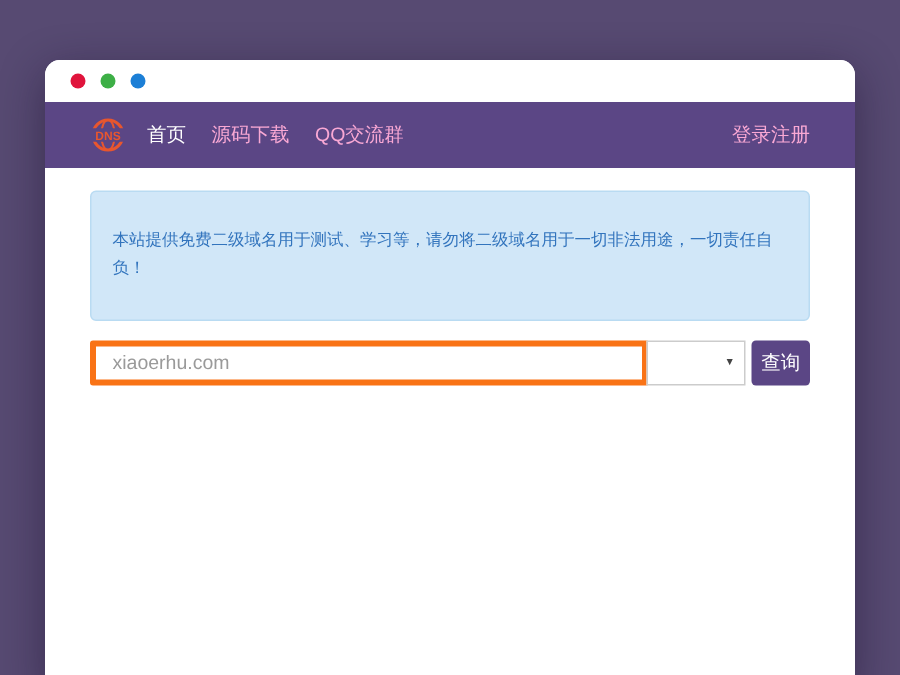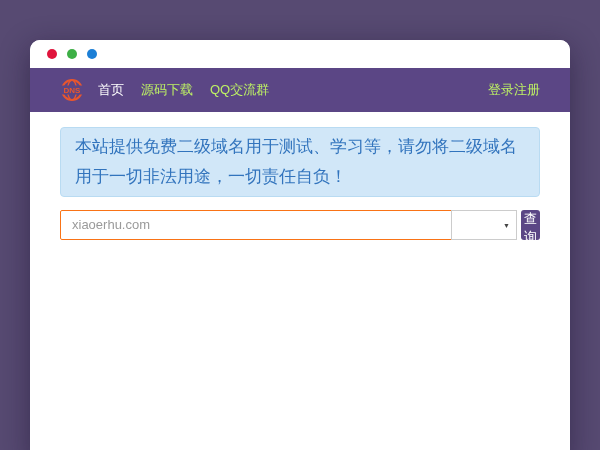--- a/index.html
+++ b/index.html
@@ -47,53 +47,53 @@
   .brand {
     display: flex;
     margin-right: 14px;
     cursor: pointer;
   }
   .nav-left {
     display: flex;
     align-items: flex-end;
   }
   .nav-item {
-    color: #bef264;
+    color: #f9a8d4;
     margin-right: 17px;
     cursor: pointer;
     text-decoration: none;
     white-space: nowrap;
   }
   .nav-item.active { color: #ffffff; }
   .nav-spacer { flex: 1; }
   .nav-right { display: flex; align-items: center; }
   .nav-right .nav-item { margin-right: 0; }
   
   .content {
     background: #ffffff;
     padding: 15px 30px;
   }
   .alert {
     background: #d1e7f8;
     border: 1px solid #b9dbf2;
     border-radius: 4px;
     color: #3274bd;
-    font-size: 17px;
+    font-size: 11px;
     line-height: 1.75;
-    padding: 4px 14px;
+    padding: 23px 14px;
   }
   .search-row {
     display: flex;
     align-items: stretch;
     margin-top: 13px;
     height: 30px;
   }
   .domain-input {
     flex: 1;
-    border: 1px solid #f97316;
+    border: 4px solid #f97316;
     border-radius: 2px 0 0 2px;
     padding: 0 11px;
     font-size: 13px;
     color: #333333;
     outline: none;
     font-family: "Liberation Sans", "DejaVu Sans", sans-serif;
   }
   .domain-input::placeholder { color: #9a9a9a; }
   .suffix-select {
     width: 66px;
@@ -110,21 +110,21 @@
   }
   .select-caret {
     position: absolute;
     right: 6px;
     top: 50%;
     transform: translateY(-50%);
     font-size: 7px;
     color: #444444;
   }
   .query-button {
-    width: 19px;
+    width: 39px;
     margin-left: 4px;
     background: #5b4685;
     color: #ffffff;
     border: none;
     border-radius: 3px;
     font-size: 13px;
     cursor: pointer;
     font-family: "Liberation Sans", "DejaVu Sans", sans-serif;
   }
 </style>

